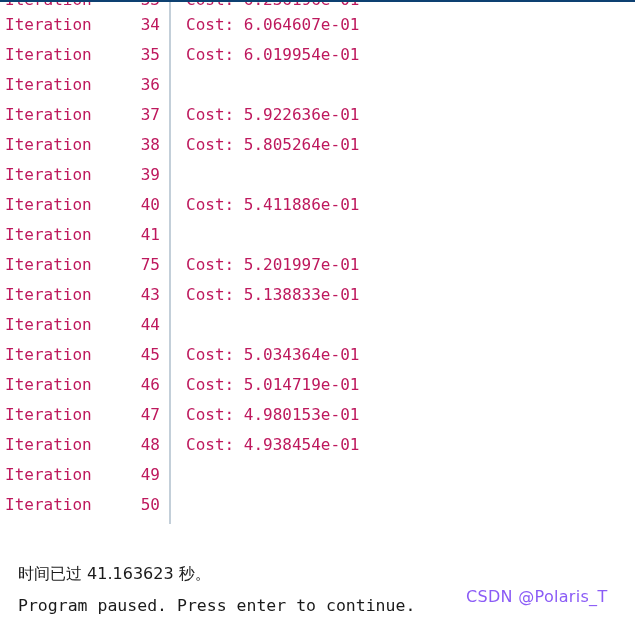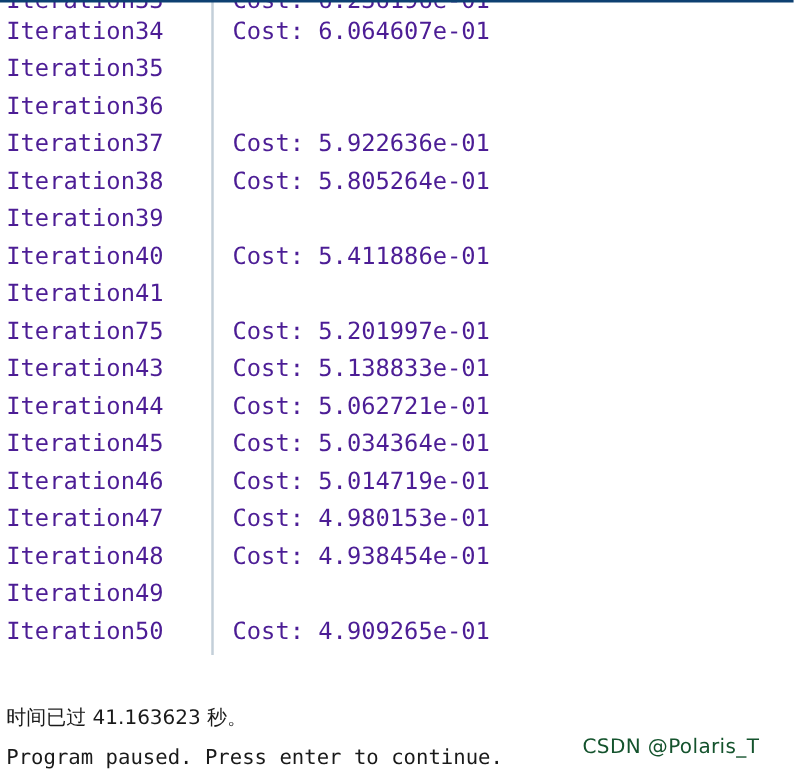--- a/index.html
+++ b/index.html
@@ -39,101 +39,102 @@
     width: 2px;
     height: 524px;
     background: #c3cfd9;
     z-index: 1;
   }
   .log-line {
     position: relative;
     height: 30px;
     line-height: 30px;
     white-space: pre;
-    font-size: 19px;
-    color: #4c1d95;
+    font-size: 16px;
+    color: #be185d;
     letter-spacing: 0px;
     z-index: 2;
   }
   .log-line.clipped {
     height: 10px;
     line-height: 0px;
     overflow: hidden;
   }
   .lbl {
     position: absolute;
     left: 5px;
     white-space: pre;
   }
   .num {
     position: absolute;
     left: 108px;
     width: 52px;
+    text-align: right;
     white-space: pre;
   }
   .cost {
     position: absolute;
     left: 186px;
     white-space: pre;
   }
   #blank-gap {
     height: 38px;
   }
   .plain-line {
     position: relative;
     height: 32px;
     line-height: 32px;
     white-space: pre;
     font-size: 16.5px;
     color: #1a1a1a;
-    padding-left: 5px;
+    padding-left: 18px;
     z-index: 2;
   }
   .cjk {
     font-family: "DejaVu Sans", "Liberation Sans", sans-serif;
     font-size: 16px;
   }
   #watermark {
     position: absolute;
     left: 466px;
     top: 587px;
     font-family: "DejaVu Sans", "Liberation Sans", sans-serif;
     font-size: 16px;
-    color: #14532d;
+    color: #8b5cf6;
     white-space: pre;
     letter-spacing: 0.3px;
     z-index: 6;
   }
 </style>
 </head>
 <body>
 
 <div id="top-rule"></div>
 
 <div id="console">
   <div id="pipe-rail"></div>
   <div id="log-lines">
       <div class="log-line clipped"><span class="lbl">Iteration</span><span class="num">33</span><span class="cost">Cost: 6.236196e-01</span></div>
       <div class="log-line"><span class="lbl">Iteration</span><span class="num">34</span><span class="cost">Cost: 6.064607e-01</span></div>
-      <div class="log-line"><span class="lbl">Iteration</span><span class="num">35</span></div>
+      <div class="log-line"><span class="lbl">Iteration</span><span class="num">35</span><span class="cost">Cost: 6.019954e-01</span></div>
       <div class="log-line"><span class="lbl">Iteration</span><span class="num">36</span></div>
       <div class="log-line"><span class="lbl">Iteration</span><span class="num">37</span><span class="cost">Cost: 5.922636e-01</span></div>
       <div class="log-line"><span class="lbl">Iteration</span><span class="num">38</span><span class="cost">Cost: 5.805264e-01</span></div>
       <div class="log-line"><span class="lbl">Iteration</span><span class="num">39</span></div>
       <div class="log-line"><span class="lbl">Iteration</span><span class="num">40</span><span class="cost">Cost: 5.411886e-01</span></div>
       <div class="log-line"><span class="lbl">Iteration</span><span class="num">41</span></div>
       <div class="log-line"><span class="lbl">Iteration</span><span class="num">75</span><span class="cost">Cost: 5.201997e-01</span></div>
       <div class="log-line"><span class="lbl">Iteration</span><span class="num">43</span><span class="cost">Cost: 5.138833e-01</span></div>
-      <div class="log-line"><span class="lbl">Iteration</span><span class="num">44</span><span class="cost">Cost: 5.062721e-01</span></div>
+      <div class="log-line"><span class="lbl">Iteration</span><span class="num">44</span></div>
       <div class="log-line"><span class="lbl">Iteration</span><span class="num">45</span><span class="cost">Cost: 5.034364e-01</span></div>
       <div class="log-line"><span class="lbl">Iteration</span><span class="num">46</span><span class="cost">Cost: 5.014719e-01</span></div>
       <div class="log-line"><span class="lbl">Iteration</span><span class="num">47</span><span class="cost">Cost: 4.980153e-01</span></div>
       <div class="log-line"><span class="lbl">Iteration</span><span class="num">48</span><span class="cost">Cost: 4.938454e-01</span></div>
       <div class="log-line"><span class="lbl">Iteration</span><span class="num">49</span></div>
-      <div class="log-line"><span class="lbl">Iteration</span><span class="num">50</span><span class="cost">Cost: 4.909265e-01</span></div>
+      <div class="log-line"><span class="lbl">Iteration</span><span class="num">50</span></div>
     </div>
 
   <div id="blank-gap"></div>
 
   <div class="plain-line cjk">时间已过 41.163623 秒。</div>
 
   <div class="plain-line">Program paused. Press enter to continue.</div>
 </div>
 
 <div id="watermark">CSDN @Polaris_T</div>

